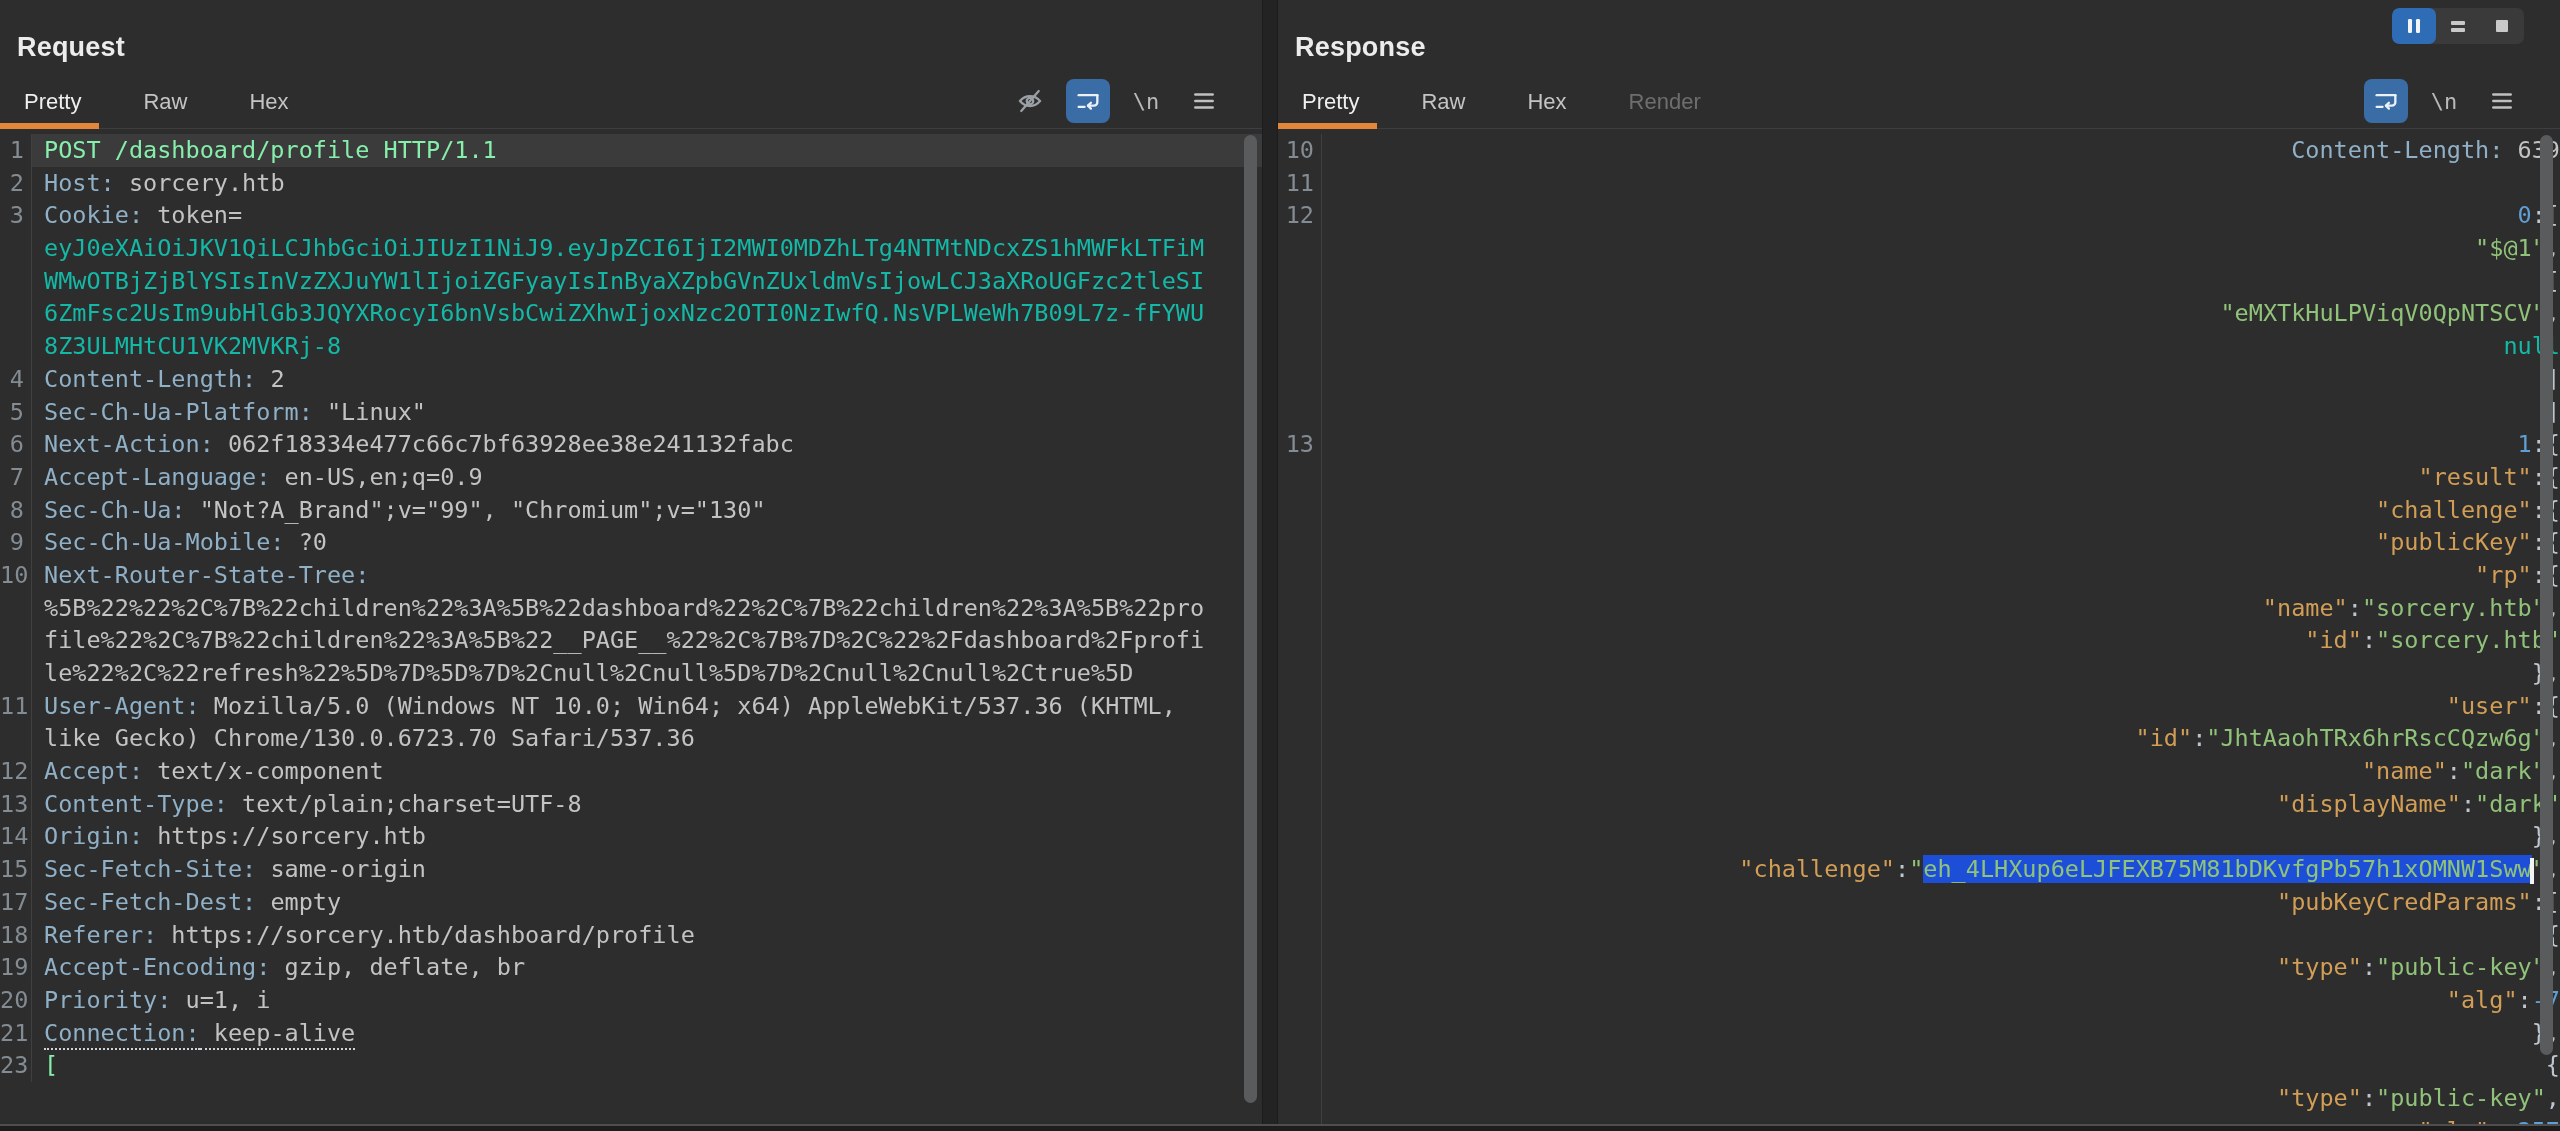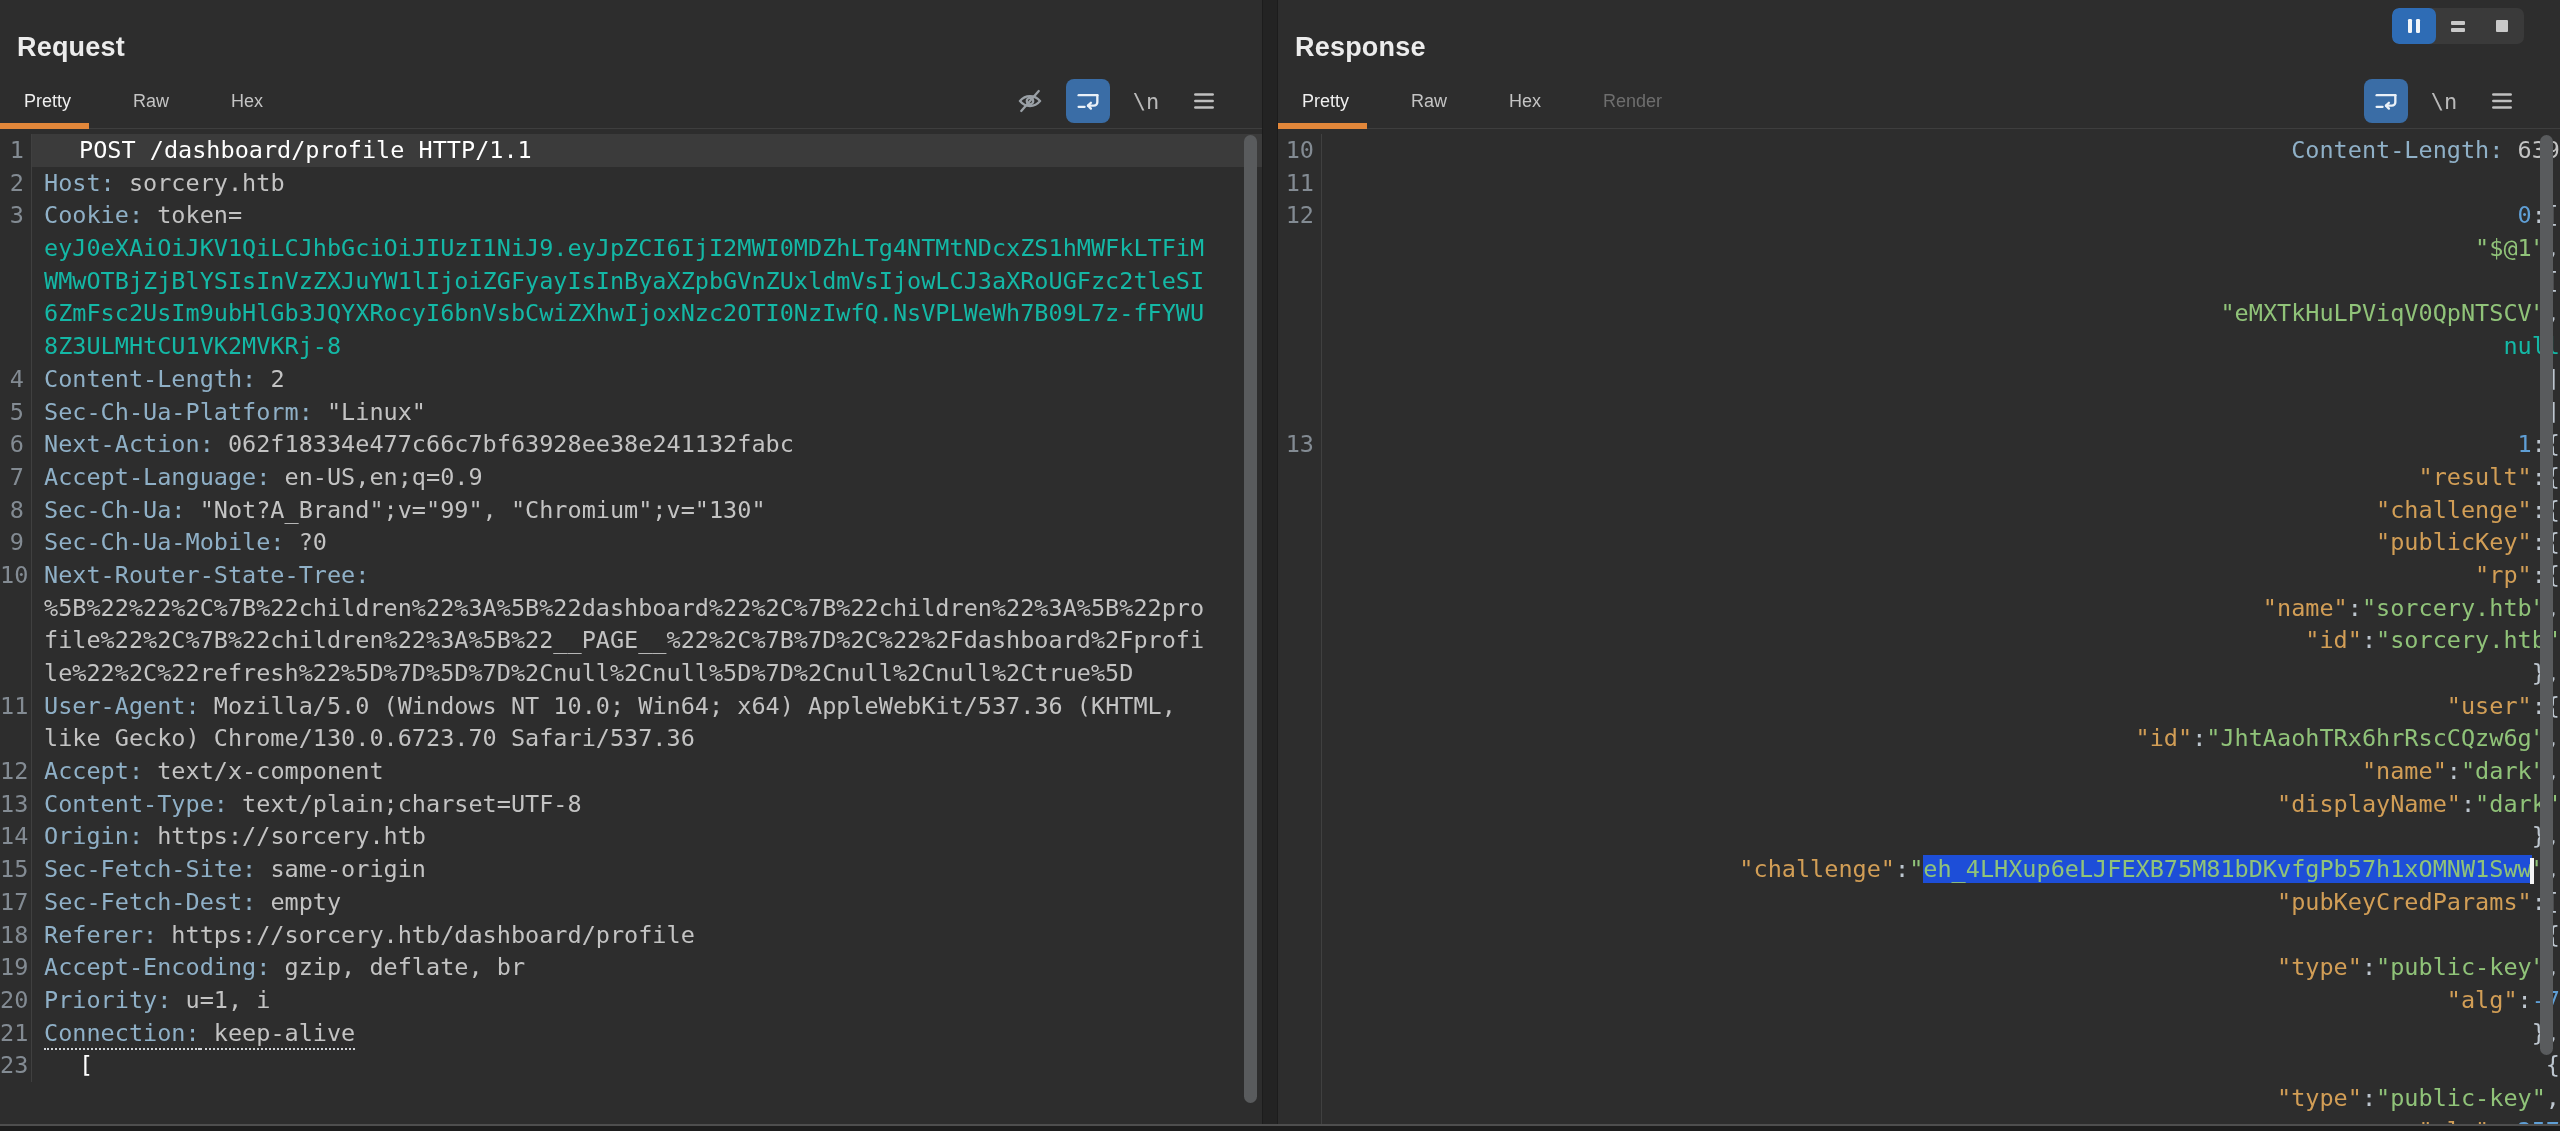--- a/index.html
+++ b/index.html
@@ -10,21 +10,21 @@
   }
   .panel{position:absolute;top:0;bottom:4px;background:#2d2d2d;}
   #request-panel{left:0;width:1262px;}
   #response-panel{left:1278px;width:1282px;}
   .splitter{position:absolute;left:1262px;width:16px;top:0;bottom:0;background:#232323;
     border-left:1px solid #1c1c1c;border-right:1px solid #1c1c1c;box-sizing:border-box;}
   .panel-header{position:absolute;top:0;left:0;right:0;height:129px;}
   .panel-title{position:absolute;left:17px;top:32px;font-size:27px;font-weight:bold;color:#ececec;letter-spacing:0.2px;}
   .tabs{position:absolute;left:0;right:0;bottom:0;height:54px;display:flex;align-items:center;
     padding-left:24px;gap:62px;border-bottom:1px solid #3e3e3e;box-sizing:border-box;}
-  .tab{position:relative;height:100%;display:flex;align-items:center;font-size:18px;color:#c4c4c4;cursor:default;}
+  .tab{position:relative;height:100%;display:flex;align-items:center;font-size:22px;color:#c4c4c4;cursor:default;}
   .tab.active{color:#efefef;}
   .tab.active::after{content:"";position:absolute;left:-24px;right:-18px;bottom:-1px;height:6px;background:#e2873a;}
   .tab.disabled{color:#6e6e6e;}
   .toolbar{position:absolute;right:36px;bottom:6px;display:flex;align-items:center;gap:14px;}
   .tbtn{width:44px;height:44px;display:flex;align-items:center;justify-content:center;
     background:transparent;border:none;border-radius:8px;padding:0;}
   .tbtn.blue{background:#3a6da6;}
   .nl-label{font-family:"DejaVu Sans Mono",monospace;font-size:22px;color:#b9b9b9;}
   
   .view-group{position:absolute;right:36px;top:8px;height:36px;display:flex;background:#3a3a3a;border-radius:7px;overflow:hidden;}
@@ -36,21 +36,21 @@
   .code{position:absolute;top:5px;left:0;right:0;}
   .code-row{display:flex;height:32.7px;line-height:32.7px;}
   .ln{flex:none;text-align:right;color:#838b93;border-right:1px solid #404040;}
   #request-panel .ln{width:24px;padding-right:7px;}
   #response-panel .ln{width:36px;padding-right:7px;}
   .lc{flex:1;white-space:pre;}
   #request-panel .lc{padding-left:12px;}
   #response-panel .lc{padding-left:13px;text-align:right;}
   .code-row.hl .lc{background:#3b3b3b;}
   
-  .plain{color:#ffffff;margin-left:35px;}
+  .plain{color:#86efac;}
   .hn{color:#8fb0c7;}
   .hv{color:#c3c3c3;}
   .tok{color:#14b8a6;}
   .key{color:#d29e56;}
   .str{color:#90c379;}
   .num{color:#5f9fd6;}
   .idx{color:#5f9fd6;}
   .nul{color:#14b8a6;}
   .pun{color:#bdc6cf;}
   .sel{color:#90c379;background:#1d4ed8;}

